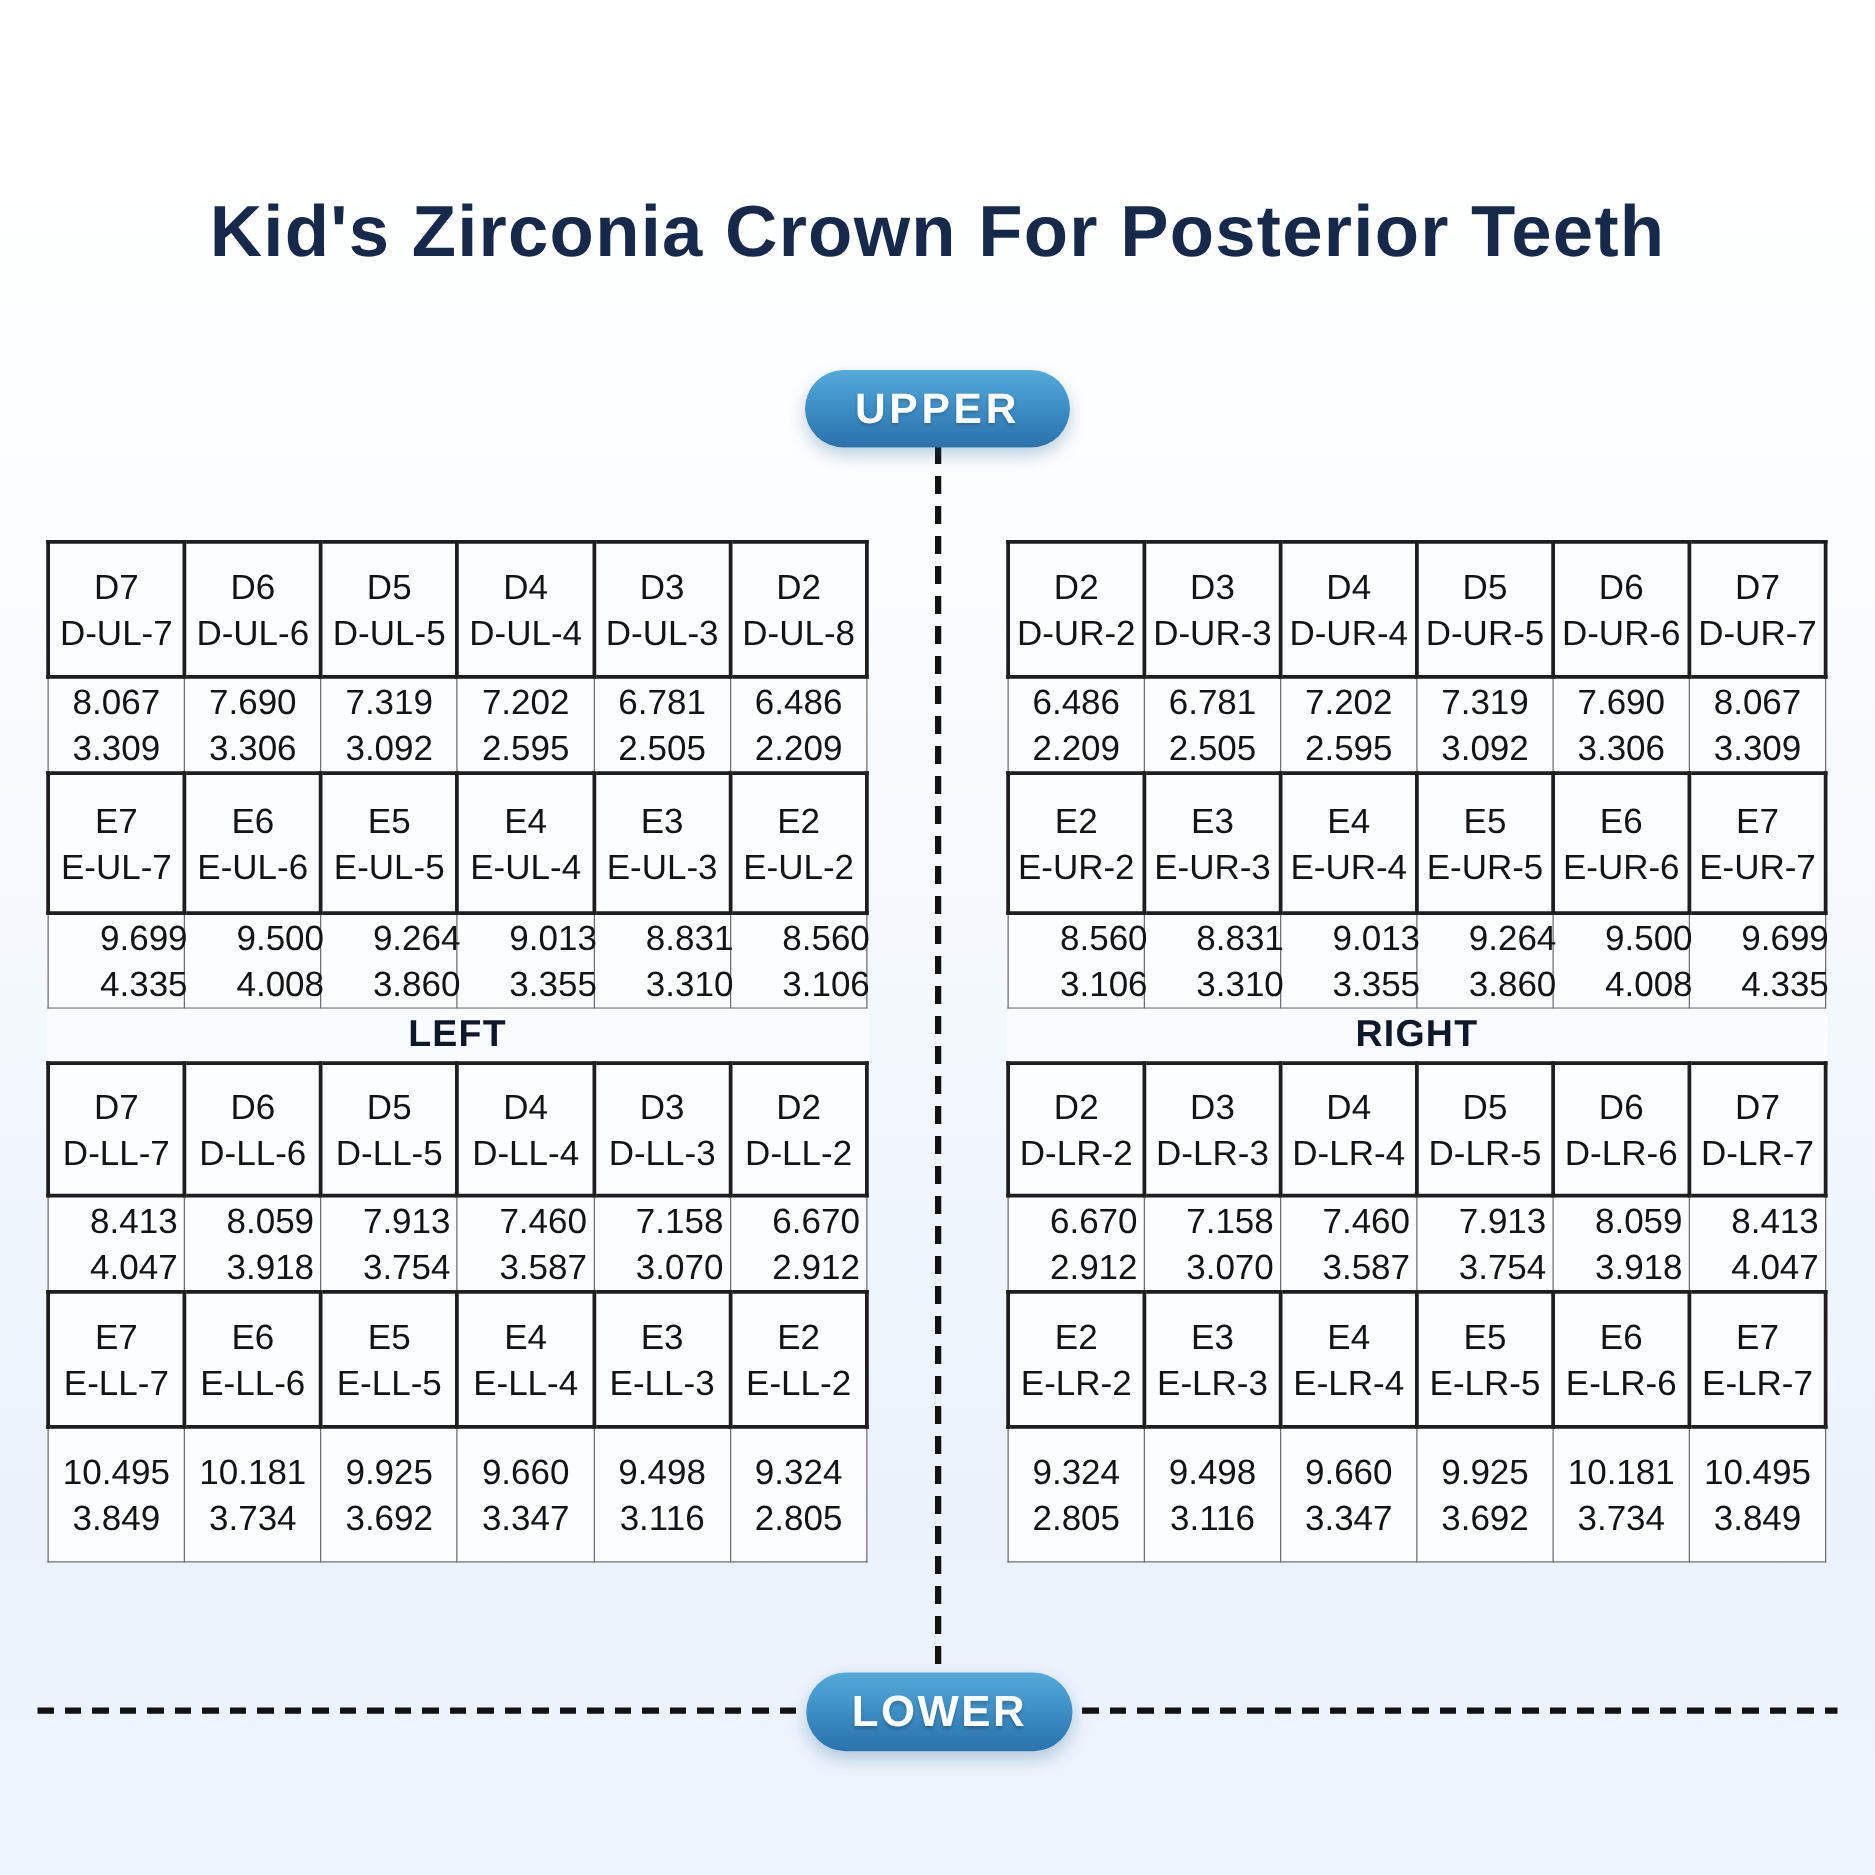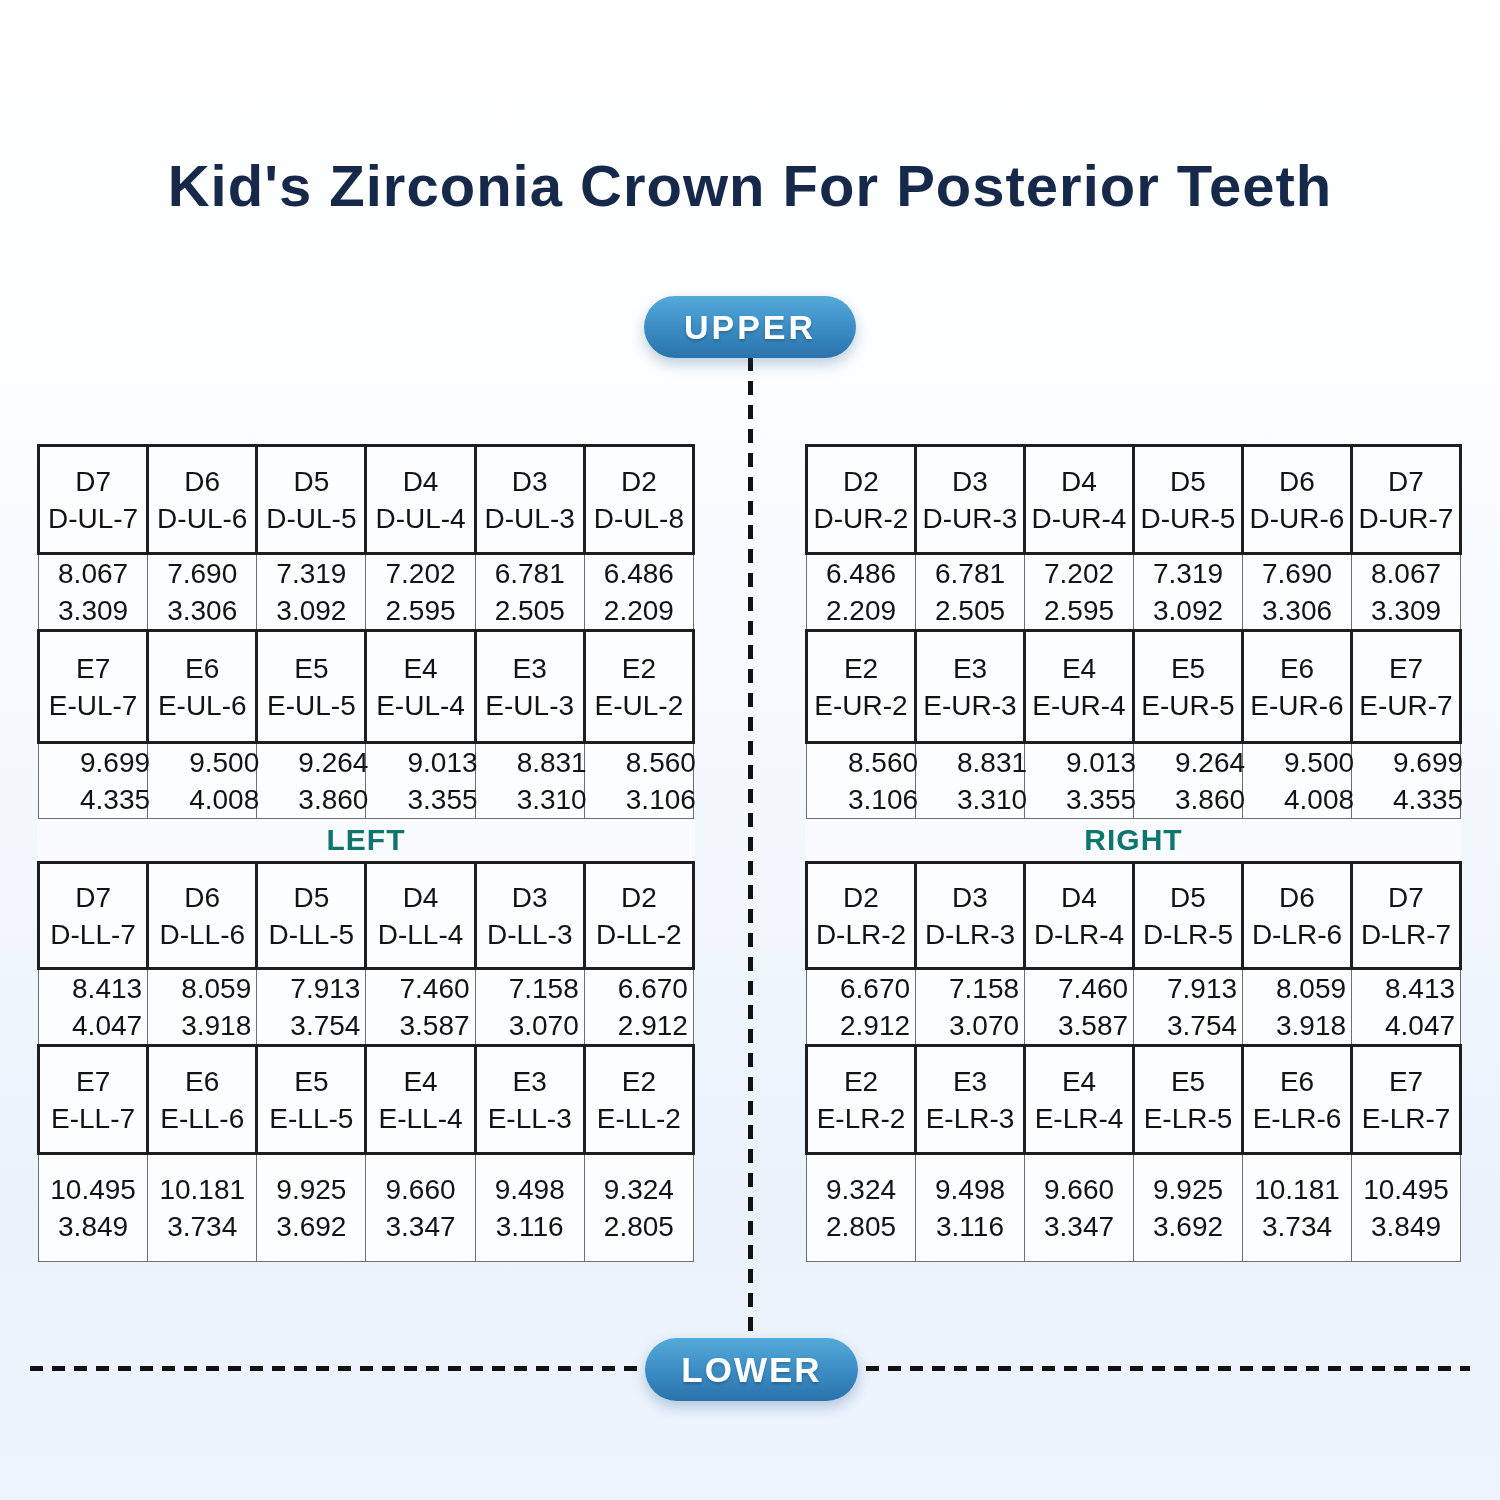--- a/index.html
+++ b/index.html
@@ -61,21 +61,21 @@
     width: 212px; height: 62px;
     border-radius: 31px;
     font-size: 34px; letter-spacing: 3px;
   }
   .badge-lower {
     left: 645px; top: 1338px;
     width: 213px; height: 63px;
     border-radius: 32px;
     font-size: 35px; letter-spacing: 2px;
   }
-  .quad-col { position: absolute; top: 444px; }
+  .quad-col { position: absolute; top: 432px; }
   .col-left  { left: 37px;  width: 658px; }
   .col-right { left: 805px; width: 657px; }
   table.size-table {
     border-collapse: collapse;
     table-layout: fixed;
     width: 100%;
   }
   table.size-table td {
     text-align: center;
     vertical-align: middle;
@@ -97,21 +97,21 @@
   .side-band {
     height: 42px;
     background: #f9fbfe;
     display: flex;
     align-items: center;
     justify-content: center;
   }
   .side-band-text {
     font-size: 30px;
     font-weight: 700;
-    color: #0f766e;
+    color: #0f172a;
     letter-spacing: 1px;
   }
 </style>
 </head>
 <body>
 
 <div class="page">
 
   <h1 class="title">Kid's Zirconia Crown For Posterior Teeth</h1>
 

